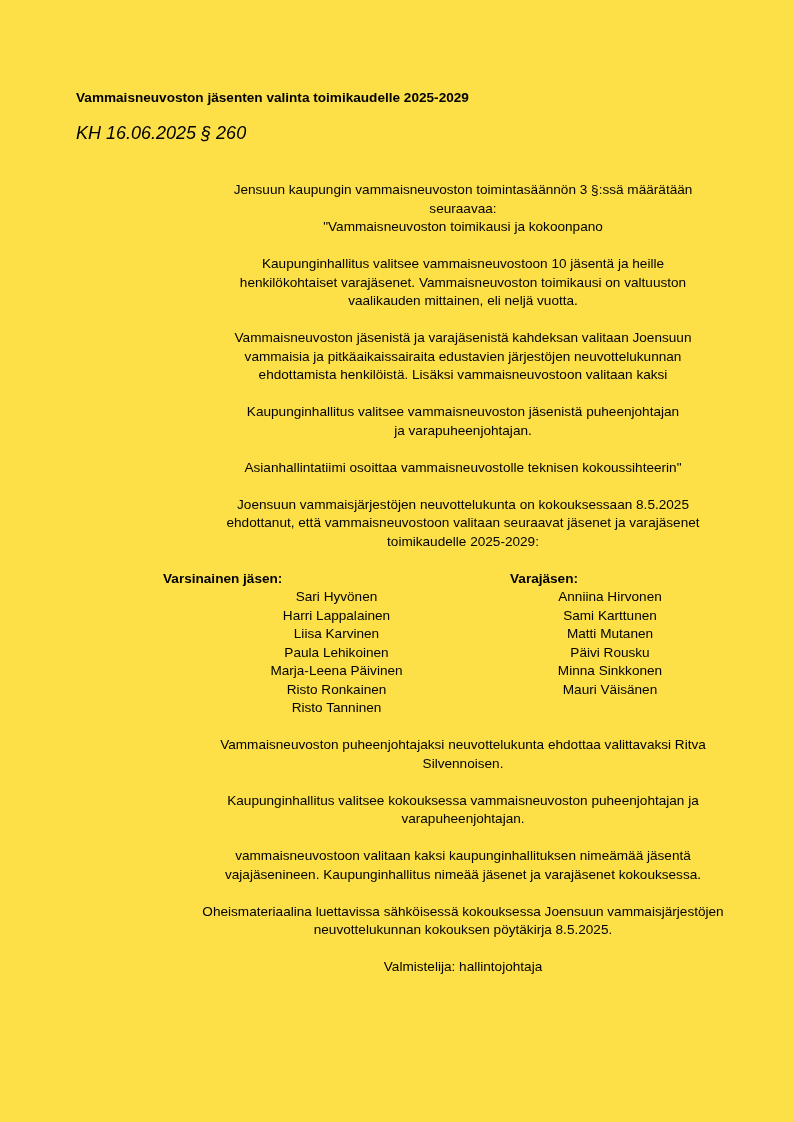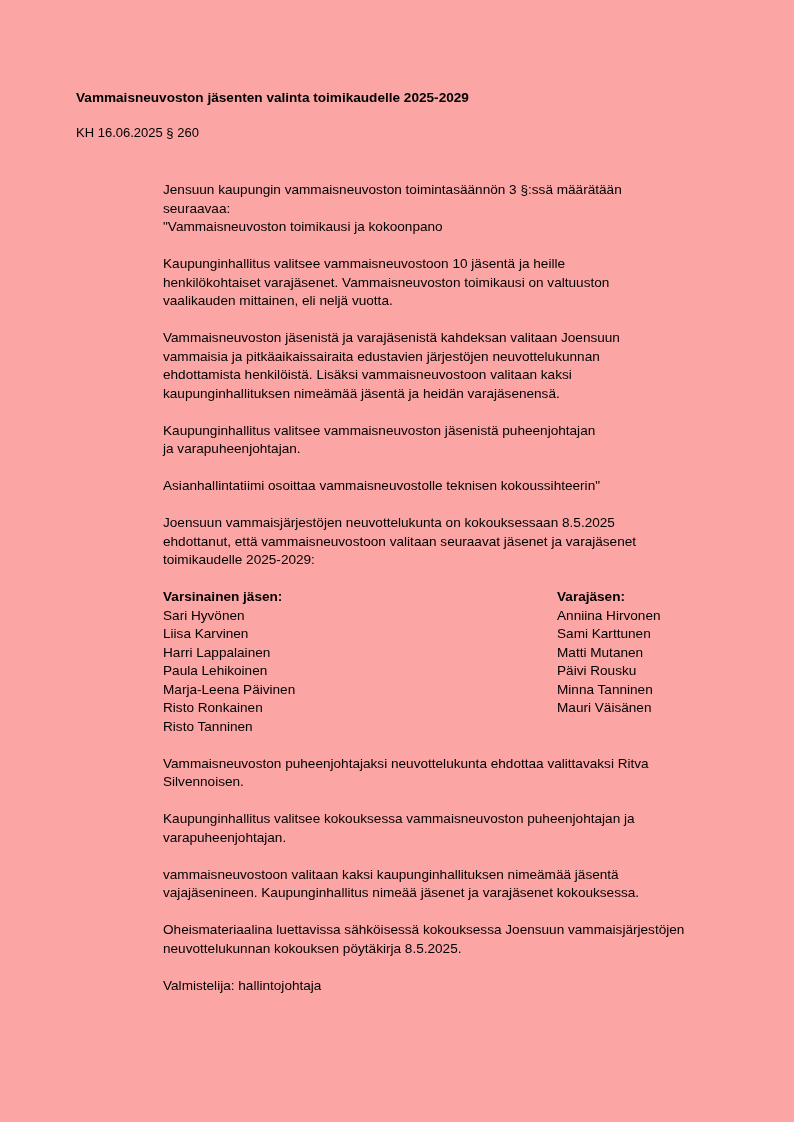--- a/index.html
+++ b/index.html
@@ -14,72 +14,75 @@
       overflow: hidden;
       font-family: "Liberation Sans", sans-serif;
       color: #000000;
       font-size: 13.6px;
     }
     .page {
       position: absolute;
       left: 0; top: 0;
       width: 794px;
       height: 1122px;
-      background: #fca5a5;
+      background: #fde047;
     }
     .doc-title {
       position: absolute;
       left: 76px;
       top: 89px;
       font-weight: bold;
       font-size: 13.6px;
       line-height: 18px;
       white-space: nowrap;
     }
     .meeting-ref {
       position: absolute;
       left: 76px;
       top: 124px;
-      font-size: 13px;
+      font-size: 18px;
       line-height: 18px;
       white-space: nowrap;
+      font-style: italic;
     }
     .body {
       position: absolute;
       left: 163px;
       top: 181px;
       width: 600px;
     }
     .para {
       margin: 0 0 18.5px 0;
       line-height: 18.5px;
       font-size: 13.6px;
+      text-align: center;
     }
     .line {
       display: block;
       white-space: nowrap;
     }
     .members {
       display: flex;
       margin: 0 0 18.5px 0;
     }
     .col {
       display: flex;
       flex-direction: column;
     }
     .col-main { width: 347px; }
-    .col-deputy { width: 200px; margin-left: 47px; }
+    .col-deputy { width: 200px; }
     .col-header {
       font-weight: bold;
       line-height: 18.5px;
       white-space: nowrap;
     }
     .col-item {
       line-height: 18.5px;
       white-space: nowrap;
+      text-align: center;
     }
   </style>
 </head>
 <body>
 
 <div class="page">
 
   <div class="doc-title">Vammaisneuvoston jäsenten valinta toimikaudelle 2025-2029</div>
   <div class="meeting-ref">KH 16.06.2025 § 260</div>
 
@@ -94,21 +97,20 @@
     <p class="para">
       <span class="line">Kaupunginhallitus valitsee vammaisneuvostoon 10 jäsentä ja heille</span>
       <span class="line">henkilökohtaiset varajäsenet. Vammaisneuvoston toimikausi on valtuuston</span>
       <span class="line">vaalikauden mittainen, eli neljä vuotta.</span>
     </p>
 
     <p class="para">
       <span class="line">Vammaisneuvoston jäsenistä ja varajäsenistä kahdeksan valitaan Joensuun</span>
       <span class="line">vammaisia ja pitkäaikaissairaita edustavien järjestöjen neuvottelukunnan</span>
       <span class="line">ehdottamista henkilöistä. Lisäksi vammaisneuvostoon valitaan kaksi</span>
-      <span class="line">kaupunginhallituksen nimeämää jäsentä ja heidän varajäsenensä.</span>
     </p>
 
     <p class="para">
       <span class="line">Kaupunginhallitus valitsee vammaisneuvoston jäsenistä puheenjohtajan</span>
       <span class="line">ja varapuheenjohtajan.</span>
     </p>
 
     <p class="para">
       <span class="line">Asianhallintatiimi osoittaa vammaisneuvostolle teknisen kokoussihteerin"</span>
     </p>
@@ -116,34 +118,34 @@
     <p class="para">
       <span class="line">Joensuun vammaisjärjestöjen neuvottelukunta on kokouksessaan 8.5.2025</span>
       <span class="line">ehdottanut, että vammaisneuvostoon valitaan seuraavat jäsenet ja varajäsenet</span>
       <span class="line">toimikaudelle 2025-2029:</span>
     </p>
 
     <div class="members">
       <div class="col col-main">
         <span class="col-header">Varsinainen jäsen:</span>
         <span class="col-item">Sari Hyvönen</span>
+        <span class="col-item">Harri Lappalainen</span>
         <span class="col-item">Liisa Karvinen</span>
-        <span class="col-item">Harri Lappalainen</span>
         <span class="col-item">Paula Lehikoinen</span>
         <span class="col-item">Marja-Leena Päivinen</span>
         <span class="col-item">Risto Ronkainen</span>
         <span class="col-item">Risto Tanninen</span>
       </div>
       <div class="col col-deputy">
         <span class="col-header">Varajäsen:</span>
         <span class="col-item">Anniina Hirvonen</span>
         <span class="col-item">Sami Karttunen</span>
         <span class="col-item">Matti Mutanen</span>
         <span class="col-item">Päivi Rousku</span>
-        <span class="col-item">Minna Tanninen</span>
+        <span class="col-item">Minna Sinkkonen</span>
         <span class="col-item">Mauri Väisänen</span>
       </div>
     </div>
 
     <p class="para">
       <span class="line">Vammaisneuvoston puheenjohtajaksi neuvottelukunta ehdottaa valittavaksi Ritva</span>
       <span class="line">Silvennoisen.</span>
     </p>
 
     <p class="para">

